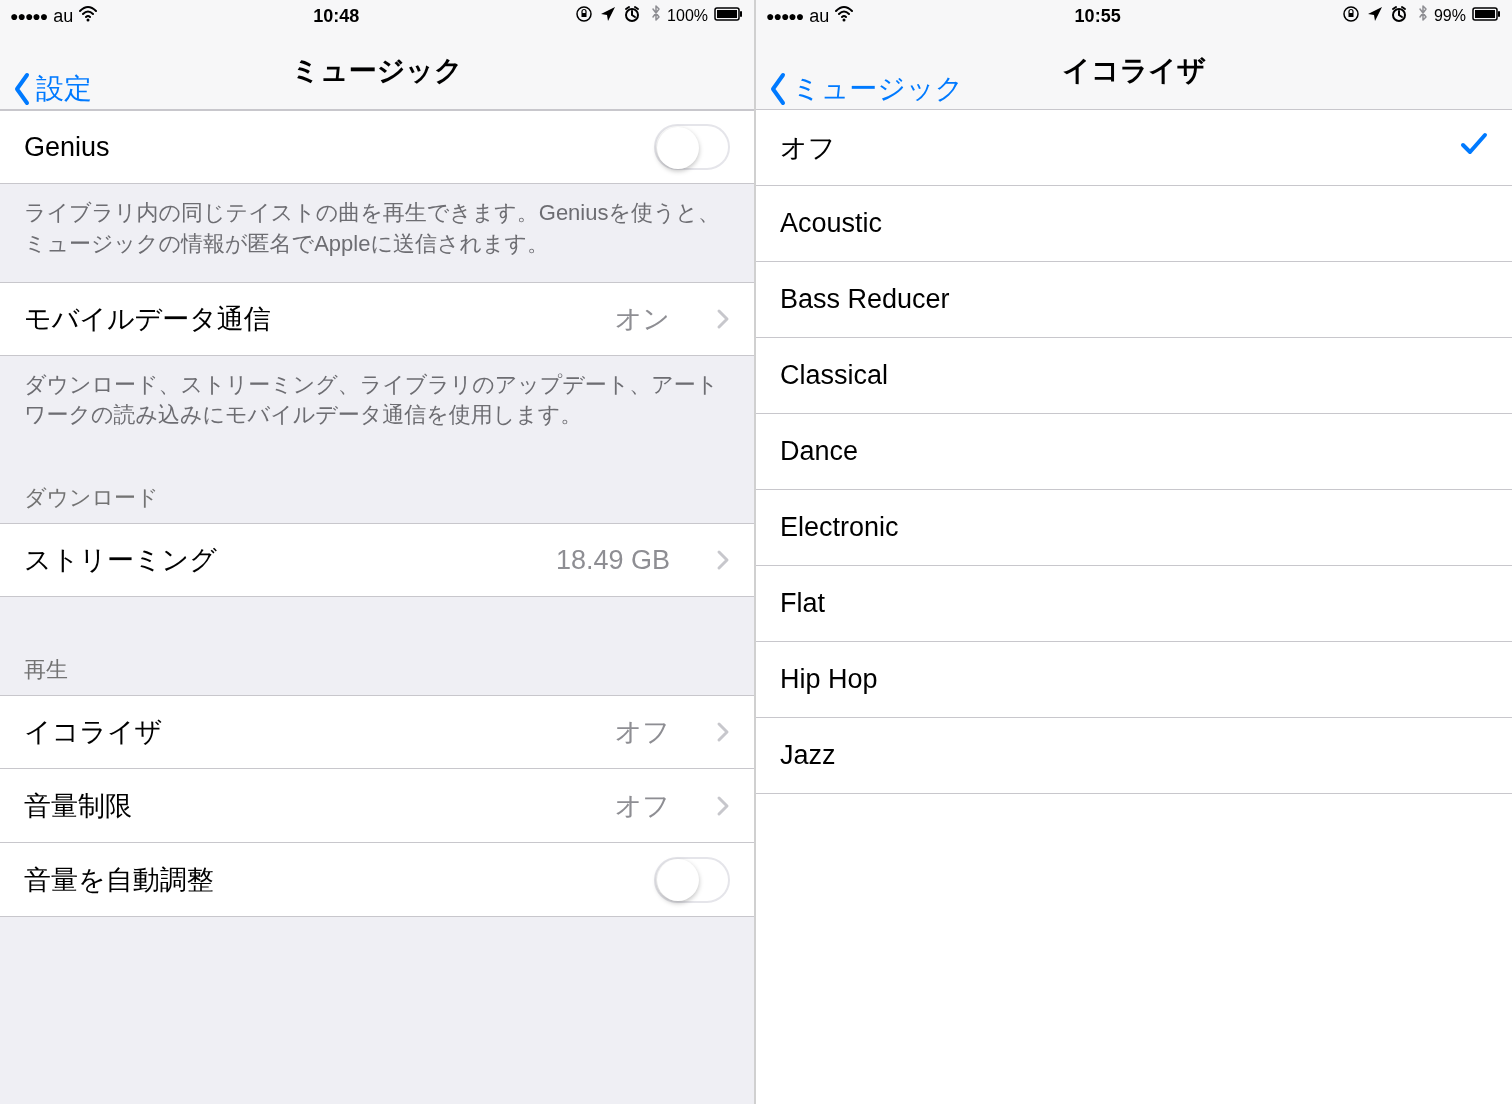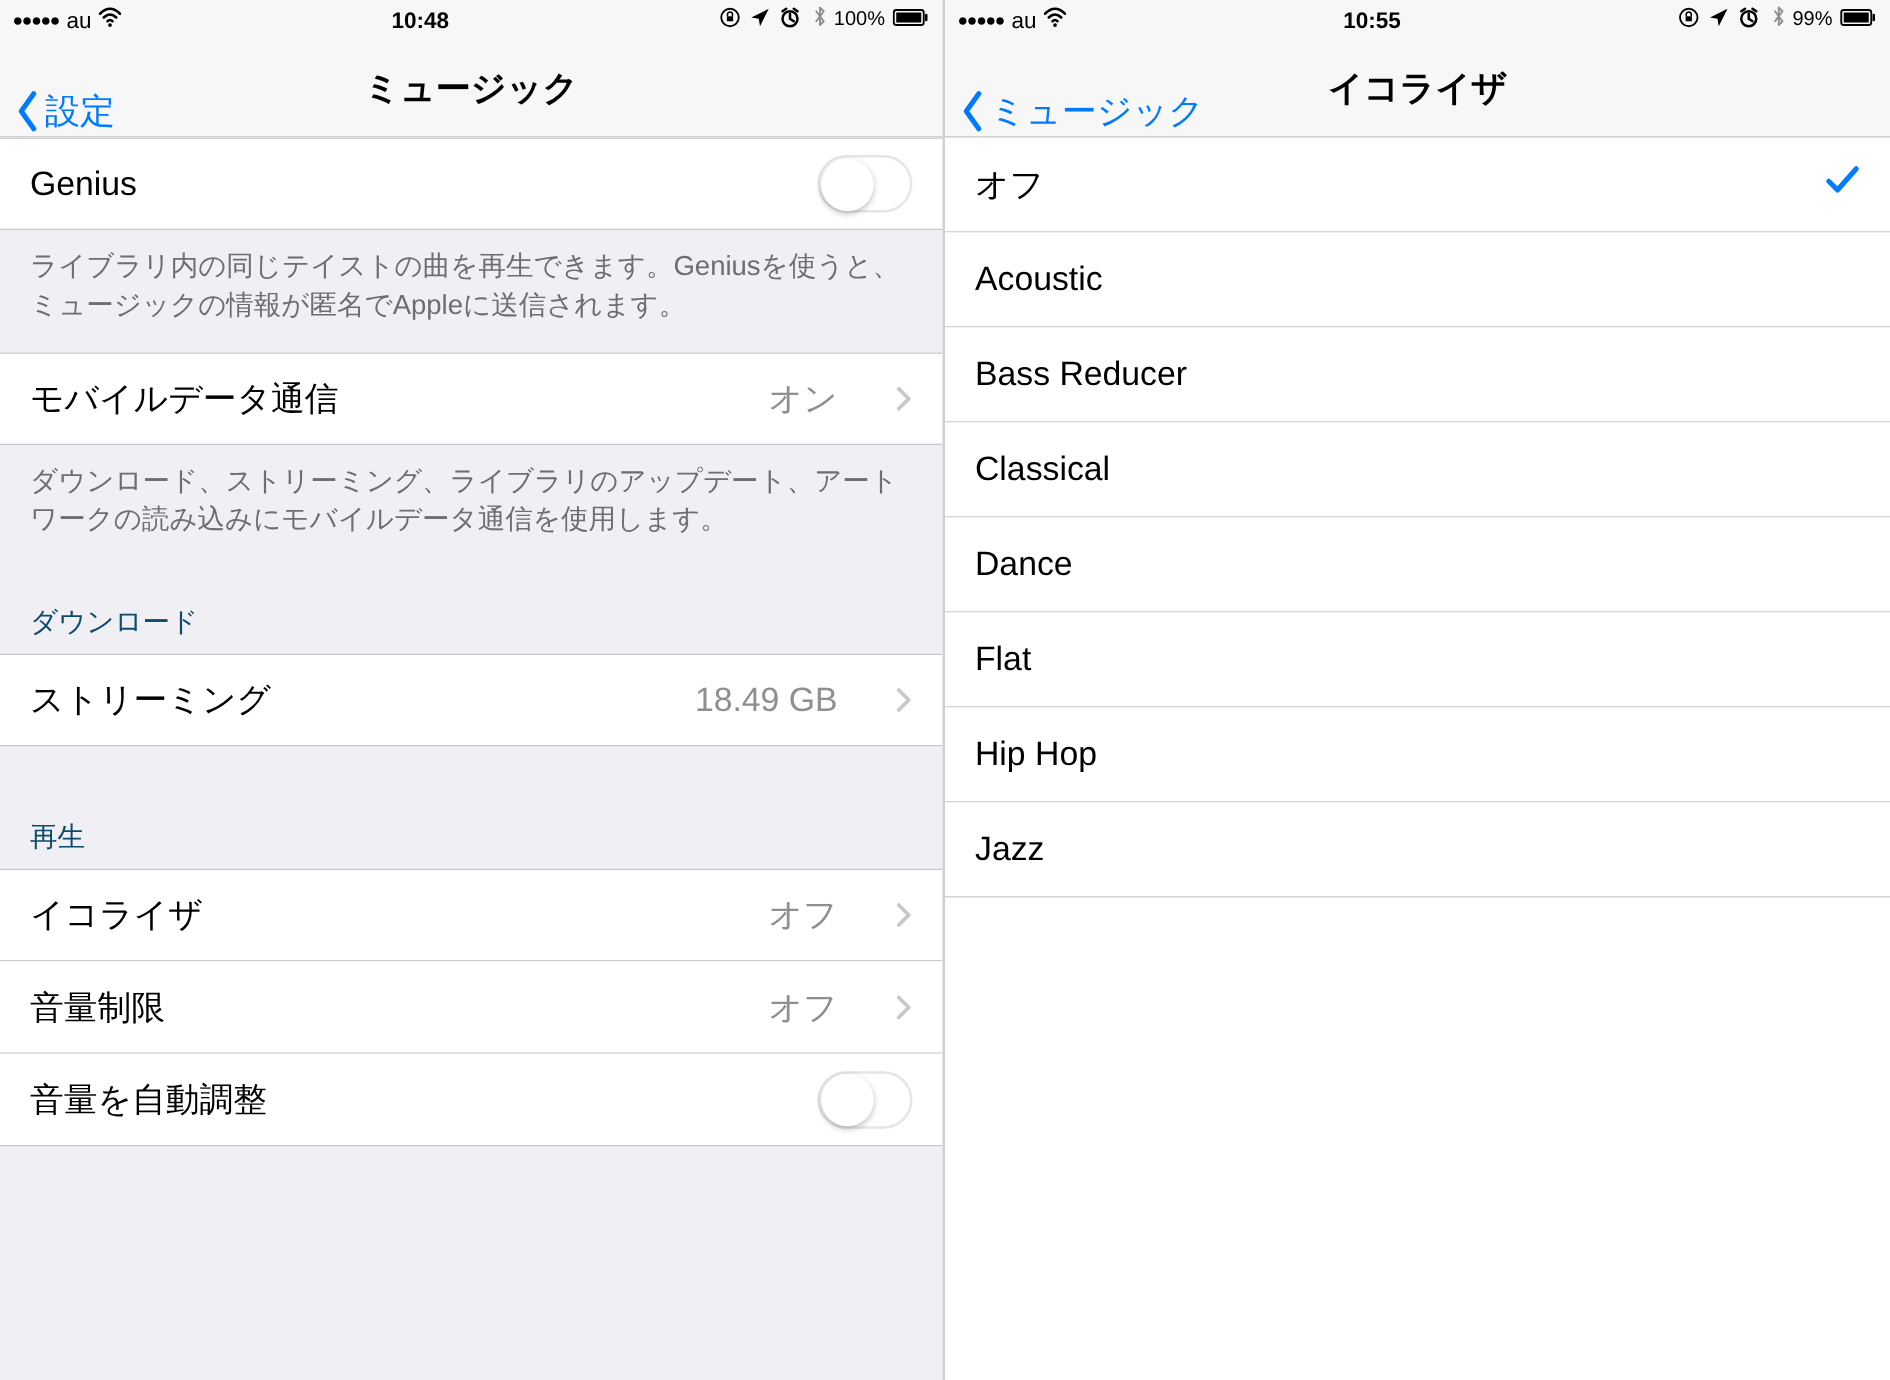--- a/index.html
+++ b/index.html
@@ -67,21 +67,21 @@
 }
 
 
 .content {
   flex: 1;
   overflow: hidden;
   background: #efeff4;
 }
 .group-header {
   font-size: 22px;
-  color: #0c4a6e;
+  color: #737373;
   padding: 30px 24px 10px 24px;
 }
 .footer-text {
   font-size: 22px;
   color: #6d6d72;
   padding: 14px 24px 22px 24px;
   line-height: 1.4;
 }
 .row {
   background: #fff;
@@ -328,20 +328,23 @@
       <div class="eq-row">
         <span>Bass Reducer</span>
       </div>
       <div class="eq-row">
         <span>Classical</span>
       </div>
       <div class="eq-row">
         <span>Dance</span>
       </div>
       <div class="eq-row">
+        <span>Electronic</span>
+      </div>
+      <div class="eq-row">
         <span>Flat</span>
       </div>
       <div class="eq-row">
         <span>Hip Hop</span>
       </div>
       <div class="eq-row">
         <span>Jazz</span>
       </div>
     </div>
 </div>

